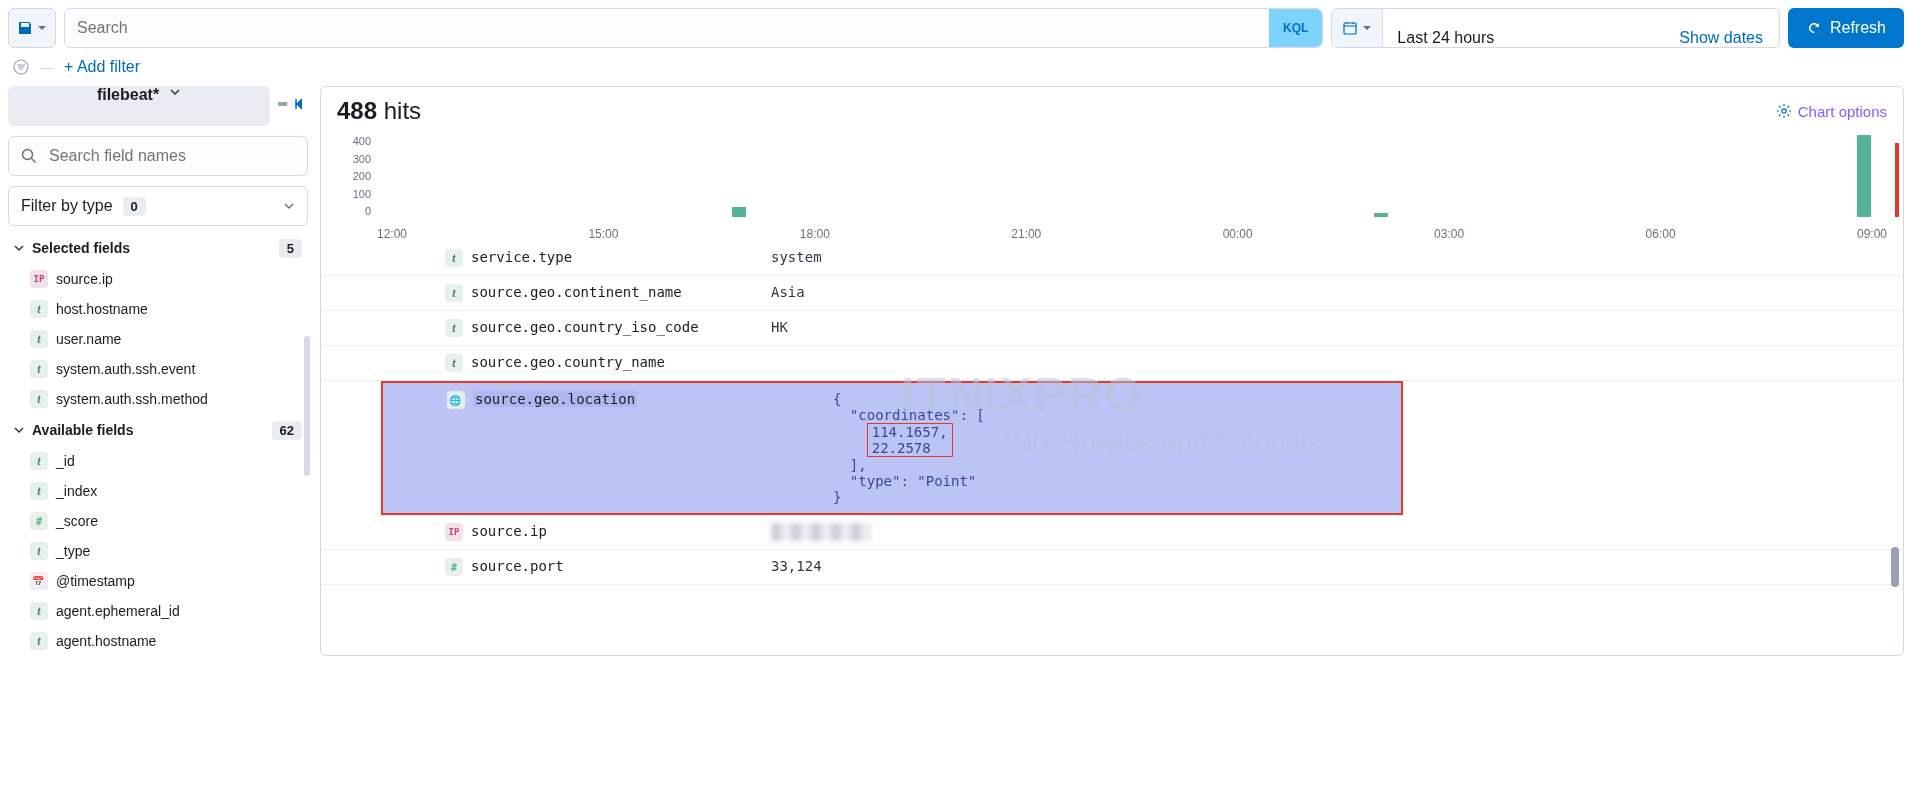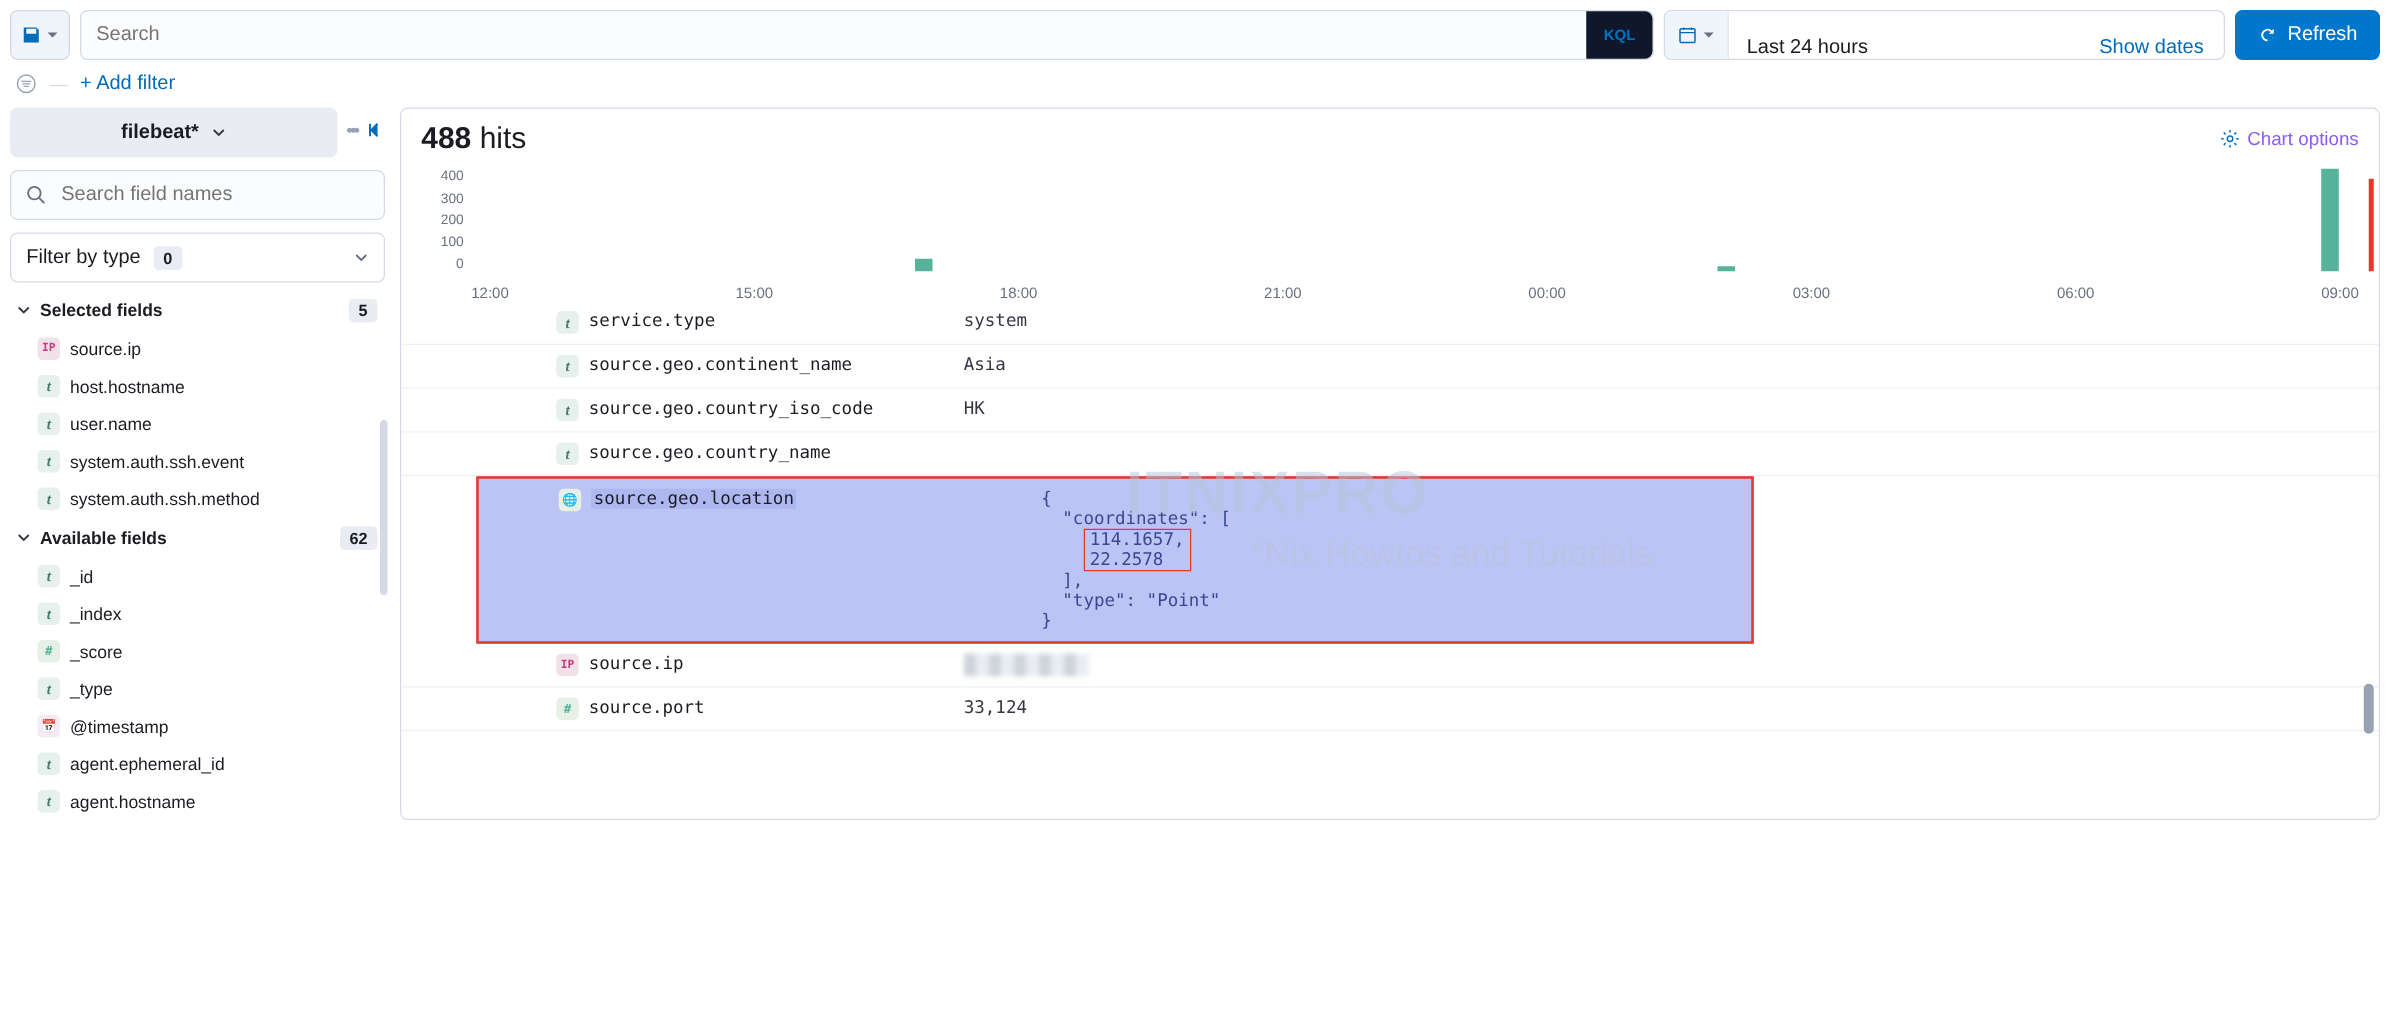--- a/index.html
+++ b/index.html
@@ -3,38 +3,38 @@
 <meta charset="utf-8">
 <style>
 * { box-sizing: border-box; margin: 0; padding: 0; }
 body { font-family: -apple-system, BlinkMacSystemFont, "Segoe UI", Helvetica, Arial, sans-serif; font-size: 14px; color: #1a1c21; background: #fff; }
 
 
 .top-bar { display: flex; gap: 8px; padding: 8px 8px 0 8px; align-items: center; }
 .filter-toggle { display: flex; align-items: center; justify-content: center; gap: 4px; border: 1px solid #d3dae6; border-radius: 6px; height: 40px; width: 48px; background: #f0f4fb; cursor: pointer; }
 .search-box { flex: 1; display: flex; align-items: center; border: 1px solid #d3dae6; border-radius: 6px; height: 40px; background: #fbfcfd; }
 .search-input { flex: 1; border: none; outline: none; padding: 0 12px; font-size: 16px; background: transparent; color: #4c1d95; }
-.kql-badge { color: #0071c2; font-weight: 600; font-size: 12px; padding: 0 14px; background: #0f172a; height: 100%; display: flex; align-items: center; border-top-right-radius: 6px; border-bottom-right-radius: 6px; }
+.kql-badge { color: #0071c2; font-weight: 600; font-size: 12px; padding: 0 14px; background: #7dd3fc; height: 100%; display: flex; align-items: center; border-top-right-radius: 6px; border-bottom-right-radius: 6px; }
 .date-picker { display: flex; align-items: flex-end; border: 1px solid #d3dae6; border-radius: 6px; height: 40px; background: #fff; }
 .date-toggle { display: flex; align-items: center; gap: 4px; padding: 0 10px; height: 100%; border-right: 1px solid #d3dae6; background: #f0f4fb; border-top-left-radius: 6px; border-bottom-left-radius: 6px; }
 .date-text { padding: 0 14px; font-size: 16px; min-width: 280px; }
 .show-dates { color: #006bb8; font-size: 16px; padding: 0 16px; cursor: pointer; }
 .refresh-btn { display: flex; align-items: center; gap: 8px; background: #0077cc; color: #fff; border: none; border-radius: 6px; height: 40px; padding: 0 18px; font-size: 16px; font-weight: 500; cursor: pointer; }
 
 
 .filter-row { display: flex; align-items: center; gap: 10px; padding: 10px 12px; }
 .filter-icon { color: #98a2b3; display:flex; align-items:center; }
 .add-filter { color: #006bb8; font-size: 16px; cursor: pointer; }
 
 
 .main { display: flex; gap: 12px; padding: 0 8px 8px 8px; }
 
 
 .sidebar { width: 300px; flex-shrink: 0; position: relative; }
-.index-selector { display: flex; align-items: center; justify-content: center; gap: 10px; background: #e9edf3; border-radius: 6px; height: 40px; font-size: 16px; font-weight: 600; cursor: pointer; margin-bottom: 10px; width: 262px; }
+.index-selector { display: flex; justify-content: center; gap: 10px; background: #e9edf3; border-radius: 6px; height: 40px; font-size: 16px; font-weight: 600; cursor: pointer; margin-bottom: 10px; width: 262px; }
 .toolbar-icons { position: absolute; right: 0; top: 10px; display: flex; gap: 6px; color: #69707d; }
 .field-search { position: relative; margin-bottom: 10px; }
 .field-search input { width: 100%; height: 40px; border: 1px solid #d3dae6; border-radius: 6px; padding: 0 12px 0 40px; font-size: 16px; color: #69707d; background: #fbfcfd; outline: none; }
 .field-search-icon { position: absolute; left: 12px; top: 50%; transform: translateY(-50%); color: #69707d; }
 .filter-type { display: flex; align-items: center; justify-content: space-between; border: 1px solid #d3dae6; border-radius: 6px; height: 40px; padding: 0 12px; font-size: 16px; cursor: pointer; margin-bottom: 6px; }
 .filter-type-left { display: flex; align-items: center; gap: 10px; }
 .count-badge { background: #e9edf3; border-radius: 4px; padding: 2px 8px; font-size: 13px; font-weight: 600; }
 
 .field-section-header { display: flex; align-items: center; gap: 8px; padding: 8px 6px; font-weight: 700; font-size: 14px; cursor: pointer; position: relative; }
 .field-section-header .count-badge { position: absolute; right: 6px; }

